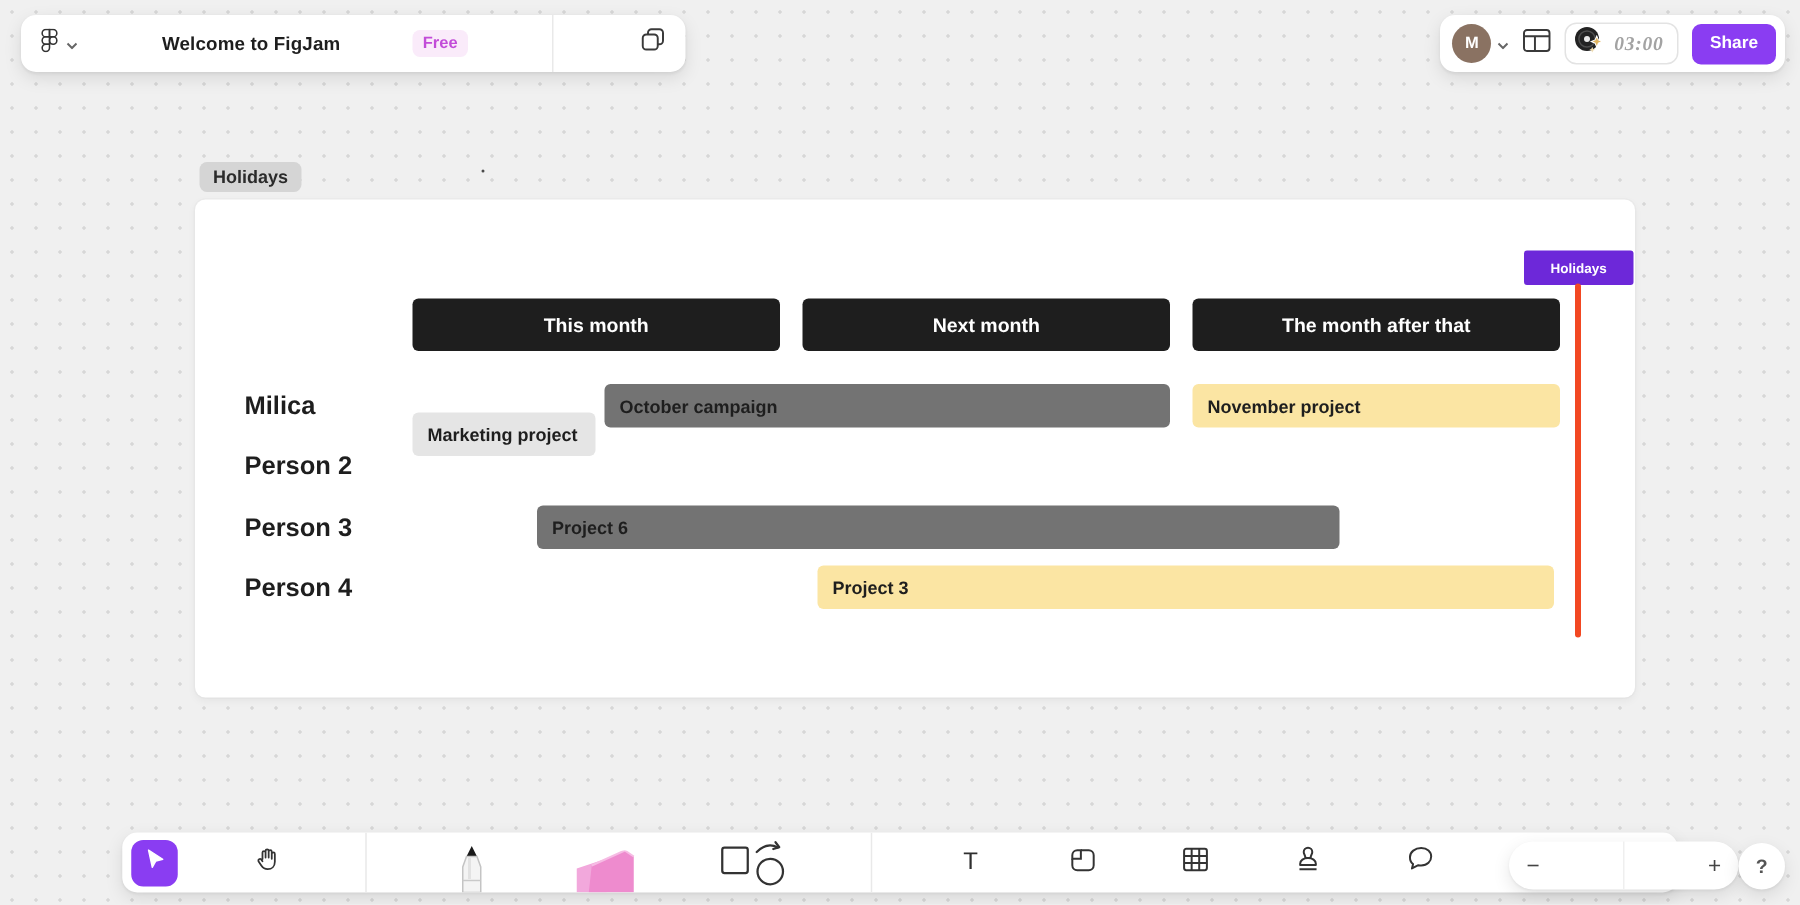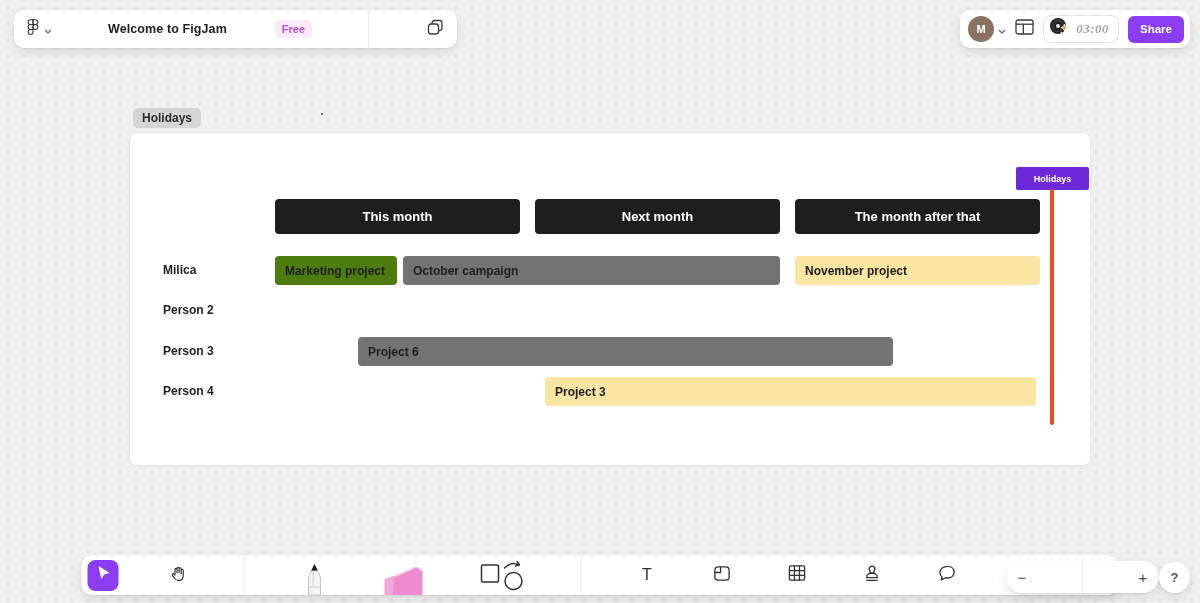--- a/index.html
+++ b/index.html
@@ -32,24 +32,24 @@
   .icon-btn { display:flex; align-items:center; justify-content:center; cursor:pointer; }
   .timer-pill { height:28px; border:1px solid #E3E3E3; border-radius:8px; display:flex; align-items:center; gap:5px; padding:0 9px 0 5px; cursor:pointer; }
   .timer-digits { font-family:Liberation Serif, serif; font-style:italic; font-size:13px; font-weight:bold; color:#A3A3A3; letter-spacing:.5px; }
   .share-btn { background:#8A3DF2; color:#fff; font-size:11.5px; font-weight:bold; border:none; border-radius:6px; height:27px; padding:0 12px; cursor:pointer; }
   
   .timeline-tag { position:absolute; left:133px; top:108px; background:#D5D5D5; border-radius:5px; padding:3px 9px; font-size:12px; font-weight:bold; color:#2B2B2B; cursor:pointer; }
   .stray-dot { position:absolute; left:321px; top:113px; width:2px; height:2px; background:#4a4a4a; border-radius:50%; }
   #card { position:absolute; left:130px; top:133px; width:960px; height:332px; background:#fff; border-radius:7px; box-shadow:0 0 0 1px rgba(0,0,0,.015), 0 2px 6px rgba(0,0,0,.05); }
   .col-header { position:absolute; top:66px; width:245px; height:35px; background:#1E1E1E; border-radius:4px; color:#fff; font-size:13px; font-weight:bold; display:flex; align-items:center; justify-content:center; cursor:pointer; }
   .c0 { left:145px; } .c1 { left:405px; } .c2 { left:665px; }
-  .row-label { position:absolute; left:33px; height:29px; line-height:29px; font-size:12px; font-weight:bold; cursor:pointer; }
+  .row-label { position:absolute; left:33px; height:29px; line-height:29px; font-size:17px; font-weight:bold; cursor:pointer; }
   .r0 { top:123px; } .r1 { top:163px;text-align:right; } .r2 { top:204px; } .r3 { top:244px; }
   .bar { position:absolute; height:29px; border-radius:4px; font-size:12px; font-weight:bold; color:#1E1E1E; display:flex; align-items:center; padding-left:10px; cursor:pointer; }
-  .purple { background:#4d7c0f; } .blue { background:#737373; } .yellow { background:#FBE5A3; }
+  .purple { background:#e5e5e5;margin-top:19px; } .blue { background:#737373; } .yellow { background:#FBE5A3; }
   .b-marketing { left:145px; top:123px; width:122px; }
   .b-october   { left:273px; top:123px; width:377px; }
   .b-november  { left:665px; top:123px; width:245px;text-align:center; }
   .b-p1 { left:145px; top:163px; width:245px; }
   .b-p2 { left:228px; top:204px; width:535px; }
   .b-p3 { left:415px; top:244px; width:491px; }
   .holidays-label { position:absolute; left:886px; top:34px; width:73px; height:23px; background:#6d28d9; border-radius:2px; color:#fff; font-size:9px; font-weight:bold; display:flex; align-items:center; justify-content:center; cursor:pointer; }
   .holidays-line { position:absolute; left:920px; top:56px; width:4px; height:236px; background:#F24822; border-radius:2px; cursor:pointer; }
   
   #bottom-toolbar { left:50%; transform:translateX(-50%); bottom:8px; height:40px; border-radius:10px; overflow:hidden; padding:0 6px; }

